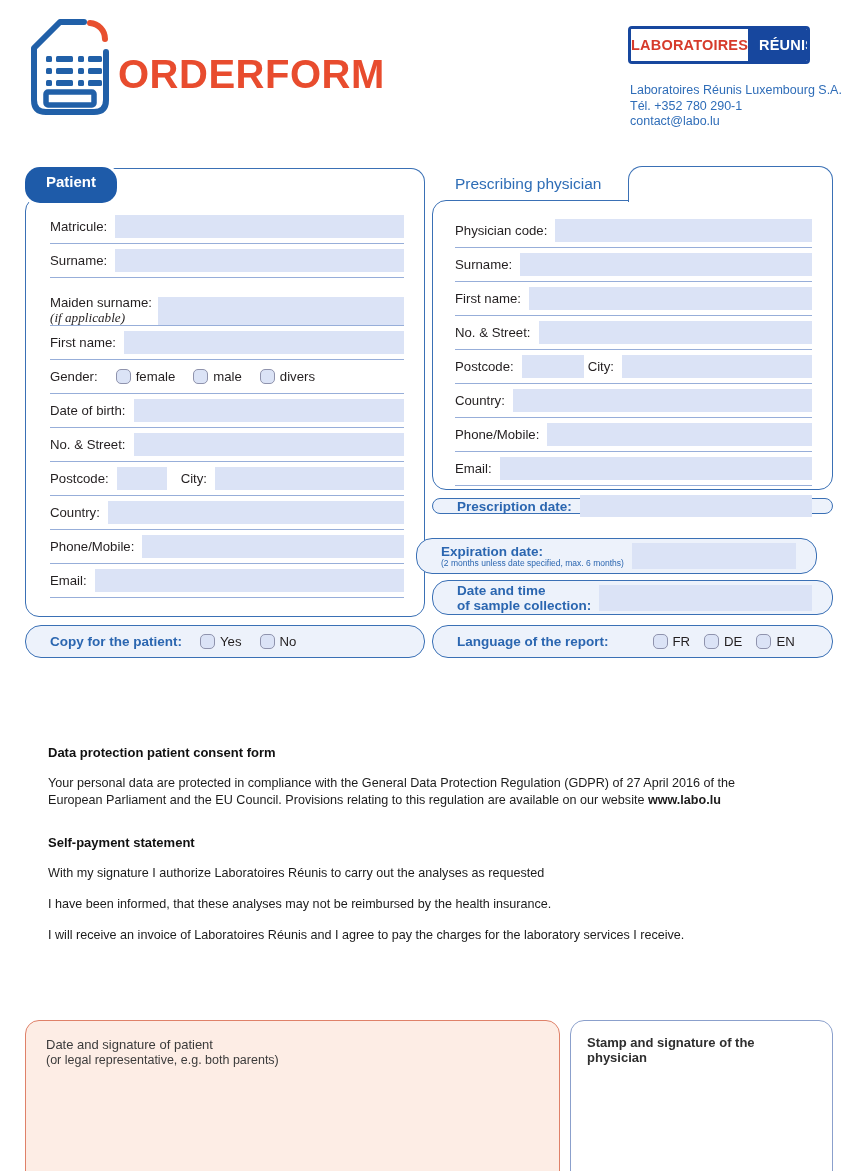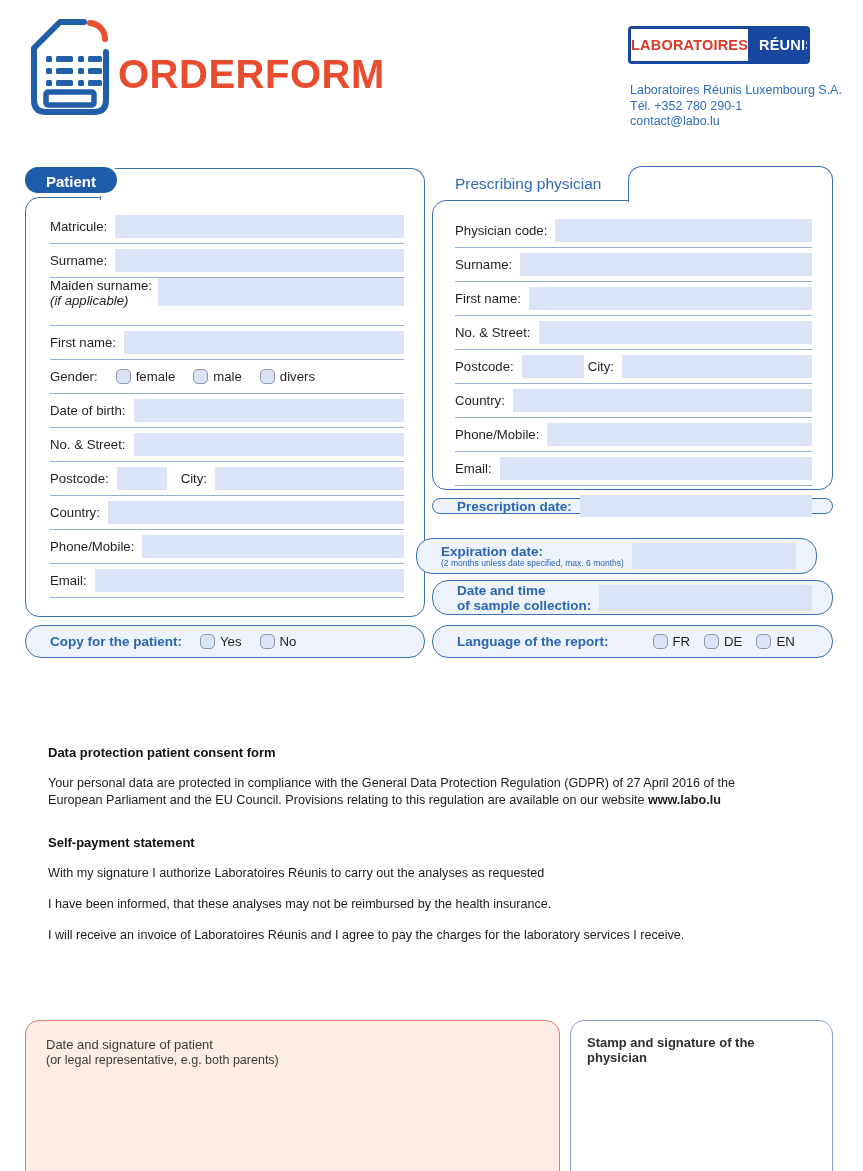--- a/index.html
+++ b/index.html
@@ -45,28 +45,28 @@
   .fill.small { flex:none; }
   .radio {
     width:15px; height:15px; border-radius:5px; background:#dbe3f6;
     border:1px solid #8f93ad; display:inline-block; margin-right:5px; flex:none;
   }
   .opt { display:flex; align-items:center; font-size:13.2px; margin-right:18px; }
 
   
   #patient-tab-outline { left:100px; top:168px; width:325px; height:32px; }
   #patient-pill {
-    left:25px; top:167px; width:92px; height:26px; z-index:2;
+    left:25px; top:167px; width:92px; height:36px; z-index:2;
     background:#1e5ba9; border-radius:15px; box-shadow:0 0 0 3px #fff;
     color:#fff; font-weight:700; font-size:15px; text-align:center; line-height:30px;
   }
   #patient-box { left:25px; top:197px; width:400px; height:420px; padding:12px 20px 0 24px; }
-  .row.tall { height:48px; align-items:flex-start; padding-bottom:5px; }
+  .row.tall { height:48px; align-items:flex-end; }
   .row.tall .lbl2 { font-size:13.2px; line-height:15px; margin-right:6px; }
-  .row.tall .lbl2 .note { font-style:italic; }
+  .row.tall .lbl2 .note { font-style:italic;font-family:Liberation Serif, serif; }
   .row.tall .fill { margin-bottom:0; }
 
   
   .bar {
     background:#edf2fb; border:1.5px solid #3a70b5; border-radius:16px;
     display:flex; align-items:center; padding:0 20px 0 24px;
   }
   .bar .blabel { color:#2b66b0; font-weight:700; font-size:13.5px; white-space:nowrap; }
   .bar .bnote { color:#2b66b0; font-size:8.5px; line-height:9px; }
   #copy-bar { left:25px; top:625px; width:400px; height:33px; }

